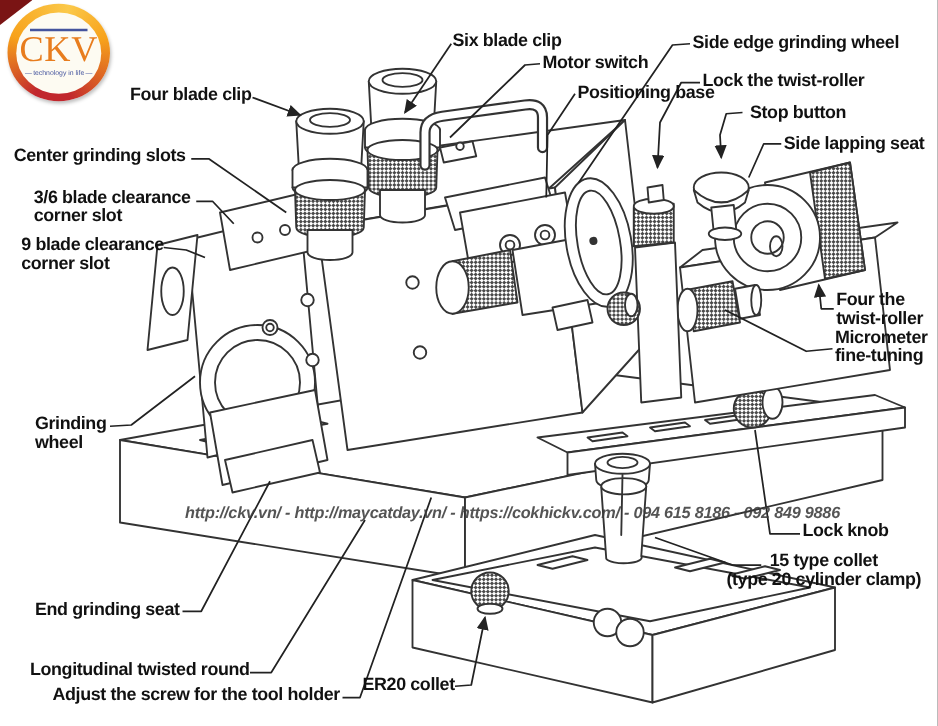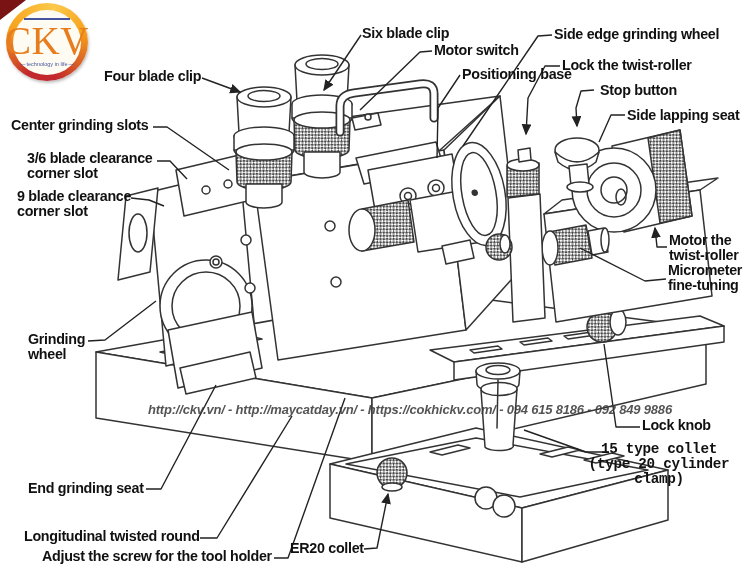--- a/index.html
+++ b/index.html
@@ -6,36 +6,36 @@
     --line:#333333; --label-text:#111111; --watermark-text:#3d3d3d;
     --logo-orange:#e87d1e; --logo-blue:#44549e;
     --logo-ring-outer:#c1272d; --logo-ring-inner:#f7a21b; --corner-ribbon:#7a1414;
   }
   html,body{margin:0;padding:0;background:#888;}
   .stage{position:relative;width:750px;height:581px;background:#ffffff;overflow:hidden;
          font-family:"Liberation Sans",sans-serif;}
   svg{position:absolute;left:0;top:0;}
   .label{position:absolute;font:700 14.3px/1.05 "Liberation Sans",sans-serif;
          color:var(--label-text);white-space:pre-line;letter-spacing:-0.3px;}
-  .label.center{text-align:center;width:162px;font-family:Liberation Mono, monospace;}
+  .label.center{text-align:center;width:162px;}
   .watermark{position:absolute;left:112px;top:403px;width:540px;
              font:700 italic 13px/1.1 "Liberation Sans",sans-serif;
              color:var(--watermark-text);opacity:.88;letter-spacing:-0.2px;margin-left:36px;}
   
   .corner-ribbon{position:absolute;left:0;top:0;width:26px;height:20px;
                  background:var(--corner-ribbon);clip-path:polygon(0 0,100% 0,0 100%);}
   .logo{position:absolute;left:6px;top:3px;width:82px;height:80px;}
   .logo-ring{width:82px;height:78px;border-radius:50%;
              background:conic-gradient(from 210deg,var(--logo-ring-outer),var(--logo-ring-inner) 22%,#fbc94a 45%,var(--logo-ring-inner) 62%,var(--logo-ring-outer) 88%,var(--logo-ring-outer));
              display:flex;align-items:center;justify-content:center;
              box-shadow:1px 2px 3px rgba(0,0,0,.25);}
   .logo-inner{width:68px;height:65px;border-radius:50%;background:#fdfbf2;
               display:flex;flex-direction:column;align-items:center;justify-content:center;}
   .logo-line{width:46px;height:2px;background:var(--logo-blue);margin-bottom:1px;}
-  .logo-text{font-family:"Liberation Serif",serif;font-size:39px;line-height:1;
+  .logo-text{font-family:"Liberation Serif",serif;font-size:29px;line-height:1;
              color:var(--logo-orange);letter-spacing:0.5px;}
   .logo-tag{font-size:5.5px;color:var(--logo-blue);white-space:nowrap;margin-top:1px;}
   .logo-tag::before{content:"—";margin-right:1px;}
   .logo-tag::after{content:"—";margin-left:1px;}
 </style>
 </head>
 <body>
 
 <div class="stage">
 
@@ -247,21 +247,21 @@
   <div class="label" style="left:562px;top:58px">Lock the twist-roller</div>
   <div class="label" style="left:600px;top:83px">Stop button</div>
   <div class="label" style="left:627px;top:108px">Side lapping seat</div>
   <div class="label" style="left:11px;top:118px">Center grinding slots</div>
   <div class="label" style="left:27px;top:151px">3/6 blade clearance
 corner slot</div>
   <div class="label" style="left:17px;top:189px">9 blade clearance
 corner slot</div>
   <div class="label" style="left:28px;top:332px">Grinding
 wheel</div>
-  <div class="label" style="left:669px;top:233px">Motor the
+  <div class="label" style="left:669px;top:233px">Four the
 twist-roller</div>
   <div class="label" style="left:668px;top:263px">Micrometer
 fine-tuning</div>
   <div class="label" style="left:28px;top:481px">End grinding seat</div>
   <div class="label" style="left:24px;top:529px">Longitudinal twisted round</div>
   <div class="label" style="left:42px;top:549px">Adjust the screw for the tool holder</div>
   <div class="label" style="left:290px;top:541px">ER20 collet</div>
   <div class="label" style="left:642px;top:418px">Lock knob</div>
   <div class="label center" style="left:578px;top:442px">15 type collet
 (type 20 cylinder clamp)</div>

